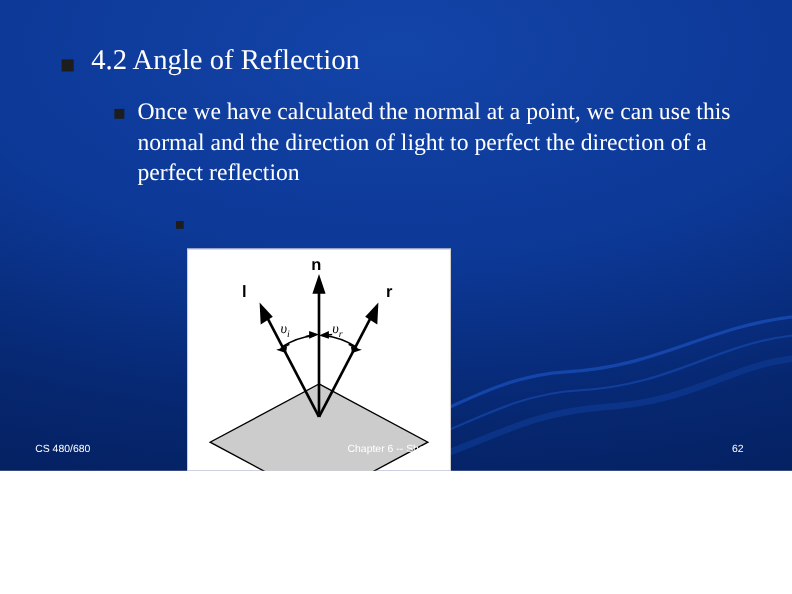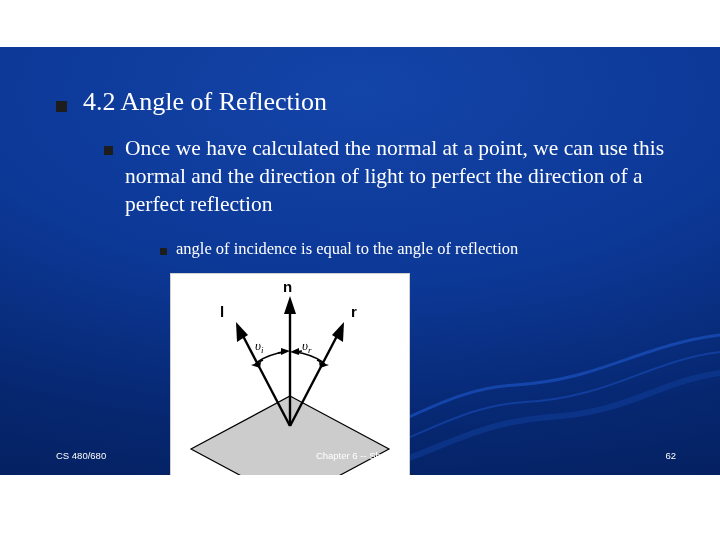--- a/index.html
+++ b/index.html
@@ -12,21 +12,20 @@
     overflow: hidden;
     font-family: "Liberation Serif", serif;
   }
   #slide {
     position: relative;
     width: 720px;
     height: 428px;
     background:
       radial-gradient(ellipse 150% 120% at 50% 10%, #1344a8 0%, #0c3896 38%, #06266e 68%, #021a52 100%);
     overflow: hidden;
-    margin-top: 47px;
   }
   
   .swoosh {
     position: absolute;
     right: 0;
     bottom: 0;
     width: 420px;
     height: 280px;
     pointer-events: none;
   }
@@ -124,21 +123,21 @@
   }
 
   
   .footer {
     position: absolute;
     bottom: 14px;
     font-family: "Liberation Sans", sans-serif;
     font-size: 9.5px;
     color: #ffffff;
   }
-  .footer-left  { left: 56px; text-align: center; }
+  .footer-left  { left: 32px; text-align: center; }
   .footer-mid   { left: 0; width: 720px; text-align: center; }
   .footer-right { right: 44px; }
 </style>
 </head>
 <body>
 
 <div id="slide">
 
   <svg class="swoosh" viewBox="0 0 420 280" preserveAspectRatio="none">
     <path d="M0 250 C 90 250, 130 195, 215 190 C 300 185, 340 150, 420 140" fill="none" stroke="#1a4fbb" stroke-width="3" opacity="0.75"></path>
@@ -156,21 +155,20 @@
   <div class="lvl2">
     <div class="row">
       <span class="bullet-sq"></span>
       <span class="lvl2-text">Once we have calculated the normal at a point, we can use this normal and the direction of light to perfect the direction of a perfect reflection</span>
     </div>
   </div>
 
   <div class="lvl3">
     <div class="row">
       <span class="bullet-sq"></span>
-      <span class="lvl3-text">angle of incidence is equal to the angle of reflection</span>
     </div>
   </div>
 
   <div id="figure">
     <svg width="238" height="232" viewBox="0 0 238 232">
 
       <polygon points="119,122 218,175 119,228 20,175" fill="#cccccc" stroke="#000000" stroke-width="1.2"></polygon>
 
       <line x1="119" y1="152" x2="119" y2="32" stroke="#000000" stroke-width="2.4"></line>
       <polygon points="119,22 113,40 125,40" fill="#000000"></polygon>

